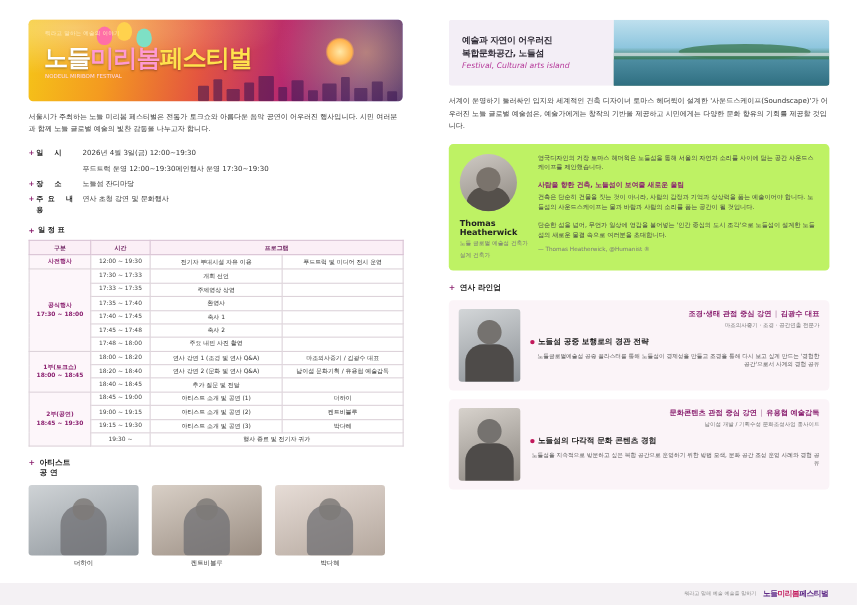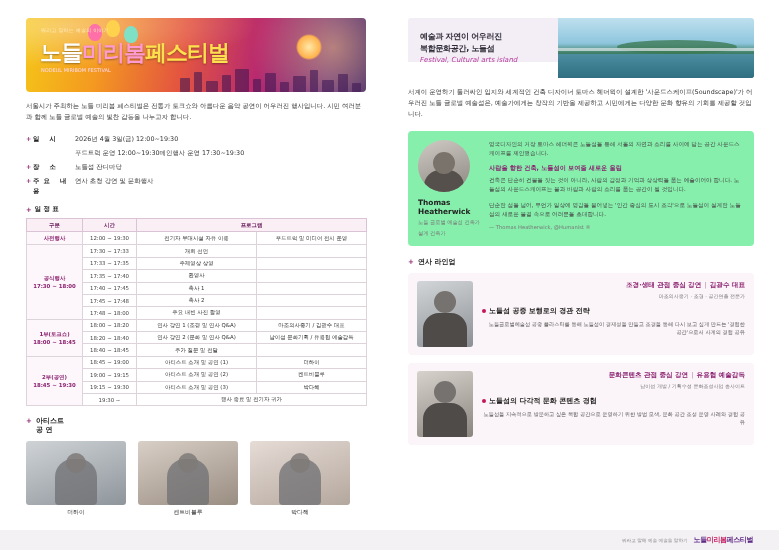--- a/index.html
+++ b/index.html
@@ -80,36 +80,36 @@
   .ph.a2{background:linear-gradient(160deg,#d8cfc6,#9a8d82);}
   .ph.a3{background:linear-gradient(160deg,#e6dcd6,#b4a79d);}
   .ph .figure{position:absolute;left:50%;bottom:0;transform:translateX(-50%);
     width:42px;height:46px;background:#6f6f73;border-radius:18px 18px 4px 4px;opacity:.75;}
   .ph .head{position:absolute;left:50%;top:12px;transform:translateX(-50%);
     width:20px;height:20px;border-radius:50%;background:#7e7a78;opacity:.85;}
   .artist .nm{margin-top:3px;font-size:5.8px;color:#333;}
 
   
   .hero2{position:relative;width:346px;height:60px;border-radius:3px;overflow:hidden;display:flex;}
-  .hero2 .left{width:150px;height:44px;background:#f3eef6;position:relative;}
+  .hero2 .left{width:150px;height:60px;background:#f3eef6;position:relative;}
   .hero2 .right{flex:1;height:60px;position:relative;
     background:linear-gradient(180deg,#bfe0ee 0%,#8ec6de 42%,#3f7f66 58%,#2f6b52 100%);}
   .hero2 .right .water{position:absolute;left:0;bottom:0;width:100%;height:24px;
     background:linear-gradient(180deg,#4f8fa8,#2f6f86);opacity:.9;}
   .hero2 .right .island{position:absolute;left:30%;top:22px;width:120px;height:14px;border-radius:50%;background:#3d7b55;opacity:.8;}
   .hero2 .right .bridge{position:absolute;left:0;top:30px;width:100%;height:3px;background:#dfe7ea;opacity:.7;}
   .h2t1{position:absolute;left:12px;top:13px;font-size:8px;font-weight:bold;color:#2e2a35;letter-spacing:-.3px;}
   .h2t2{position:absolute;left:12px;top:25px;font-size:8px;font-weight:bold;color:#2e2a35;letter-spacing:-.3px;}
   .h2t3{position:absolute;left:12px;top:38px;font-size:7px;color:#b6399a;font-style:italic;}
 
   .rpara{font-size:6.4px;line-height:11px;color:#333;margin-top:9px;}
   .rpara + .rpara{margin-top:8px;}
 
   
-  .qcard{margin-top:11px;background:#86efac;border-radius:4px;padding:9px 10px;display:flex;gap:9px;justify-content:center;}
+  .qcard{margin-top:11px;background:#bef264;border-radius:4px;padding:9px 10px;display:flex;gap:9px;justify-content:center;}
   .qavatar{width:52px;height:52px;border-radius:50%;flex:0 0 52px;overflow:hidden;position:relative;
     background:linear-gradient(160deg,#cfcac4,#8d8780);}
   .qavatar .head{position:absolute;left:50%;top:12px;transform:translateX(-50%);width:22px;height:22px;border-radius:50%;background:#7a736c;}
   .qavatar .body{position:absolute;left:50%;bottom:0;transform:translateX(-50%);width:40px;height:22px;border-radius:16px 16px 0 0;background:#55504b;}
   .qbody{flex:1;}
   .qname{font-size:7.4px;font-weight:bold;color:#222;line-height:9px;}
   .qrole{font-size:5.2px;color:#777;line-height:7.5px;margin-top:3px;}
   .qtext{font-size:5.6px;line-height:9px;color:#444;margin-top:7px;}
   .qhl{font-weight:bold;color:#8b2170;font-size:6.2px;display:block;margin-bottom:3px;}
   .qsig{font-size:5.2px;color:#777;margin-top:5px;}

